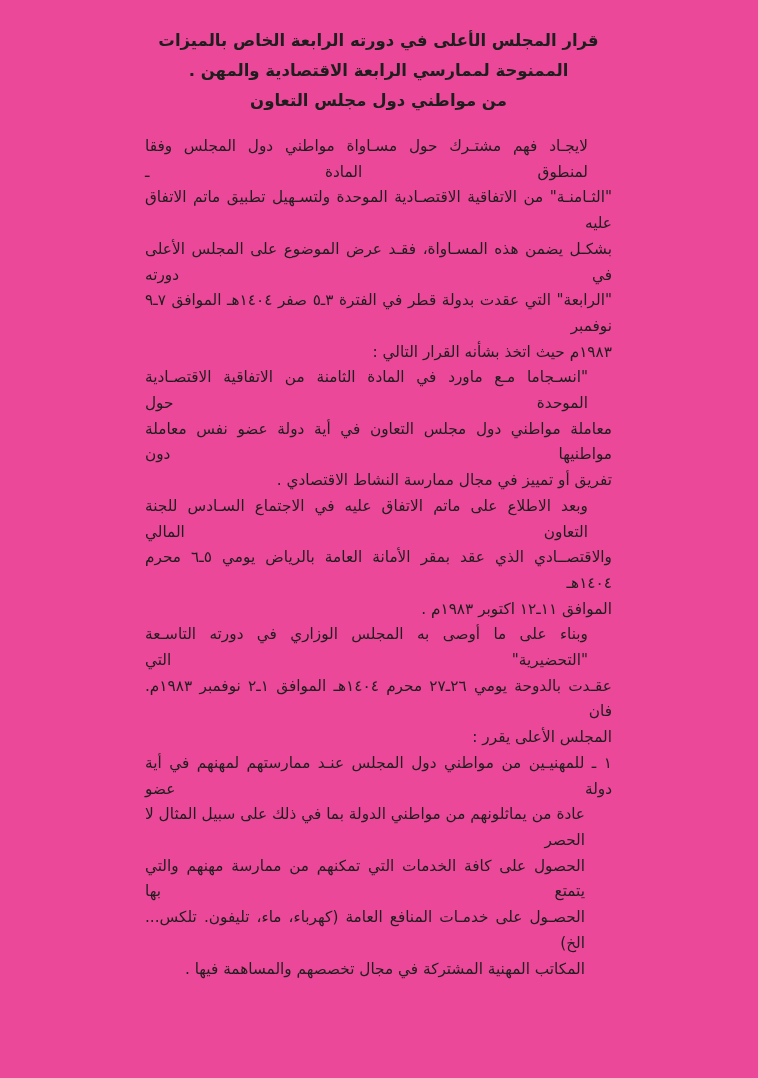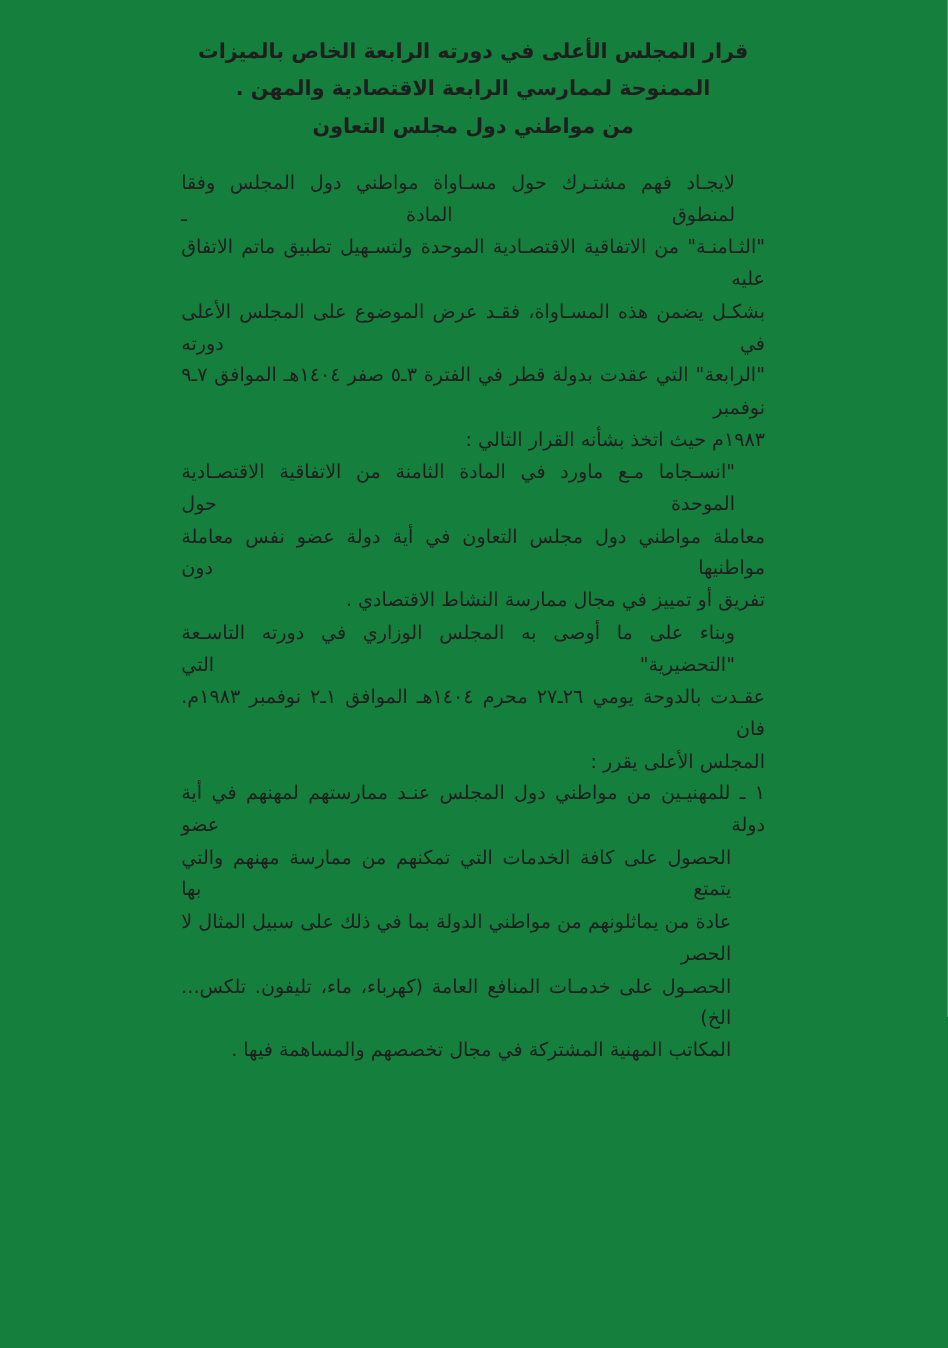--- a/index.html
+++ b/index.html
@@ -39,47 +39,52 @@
   }
   .line.last { text-align-last: right; }
   
   .line.first-indent { padding-right: 24px; }
   
   .line.hang { padding-right: 27px; }
 </style>
 </head>
 <body>
 
-<div class="page" style="background: #15803d;">
+<div class="page" style="background: #ec4899;">
   <div class="content" style="color: rgb(30, 30, 30);">
     <div class="title">
       <div class="t-line">قرار المجلس الأعلى في دورته الرابعة الخاص بالميزات</div>
       <div class="t-line">الممنوحة لممارسي الرابعة الاقتصادية والمهن .</div>
       <div class="t-line">من مواطني دول مجلس التعاون</div>
     </div>
     <div class="body-block">
         <div class="para indent">
           <div class="line first-indent">لايجـاد فهم مشتـرك حول مسـاواة مواطني دول المجلس وفقا لمنطوق المادة ـ</div>
           <div class="line">"الثـامنـة" من الاتفاقية الاقتصـادية الموحدة ولتسـهيل تطبيق ماتم الاتفاق عليه</div>
           <div class="line">بشكـل يضمن هذه المسـاواة، فقـد عرض الموضوع على المجلس الأعلى في دورته</div>
           <div class="line">"الرابعة" التي عقدت بدولة قطر في الفترة ٣ـ٥ صفر ١٤٠٤هـ الموافق ٧ـ٩ نوفمبر</div>
           <div class="line last">١٩٨٣م حيث اتخذ بشأنه القرار التالي :</div>
         </div>
         <div class="para indent">
           <div class="line first-indent">"انسـجاما مـع ماورد في المادة الثامنة من الاتفاقية الاقتصـادية الموحدة حول</div>
           <div class="line">معاملة مواطني دول مجلس التعاون في أية دولة عضو نفس معاملة مواطنيها دون</div>
           <div class="line last">تفريق أو تمييز في مجال ممارسة النشاط الاقتصادي .</div>
         </div>
         <div class="para indent">
+          <div class="line first-indent">وبعد الاطلاع على ماتم الاتفاق عليه في الاجتماع السـادس للجنة التعاون المالي</div>
+          <div class="line">والاقتصــادي الذي عقد بمقر الأمانة العامة بالرياض يومي ٥ـ٦ محرم ١٤٠٤هـ</div>
+          <div class="line last">الموافق ١١ـ١٢ اكتوبر ١٩٨٣م .</div>
+        </div>
+        <div class="para indent">
           <div class="line first-indent">وبناء على ما أوصى به المجلس الوزاري في دورته التاسـعة "التحضيرية" التي</div>
           <div class="line">عقـدت بالدوحة يومي ٢٦ـ٢٧ محرم ١٤٠٤هـ الموافق ١ـ٢ نوفمبر ١٩٨٣م. فان</div>
           <div class="line last">المجلس الأعلى يقرر :</div>
         </div>
         <div class="para item">
           <div class="line">١ ـ للمهنيـين من مواطني دول المجلس عنـد ممارستهم لمهنهم في أية دولة عضو</div>
+          <div class="line hang">عادة من يماثلونهم من مواطني الدولة بما في ذلك على سبيل المثال لا الحصر</div>
           <div class="line hang">الحصول على كافة الخدمات التي تمكنهم من ممارسة مهنهم والتي يتمتع بها</div>
-          <div class="line hang">عادة من يماثلونهم من مواطني الدولة بما في ذلك على سبيل المثال لا الحصر</div>
           <div class="line hang">الحصـول على خدمـات المنافع العامة (كهرباء، ماء، تليفون. تلكس... الخ)</div>
           <div class="line last hang">المكاتب المهنية المشتركة في مجال تخصصهم والمساهمة فيها .</div>
         </div>
       </div>
   </div>
 </div>
 
 </body></html>

